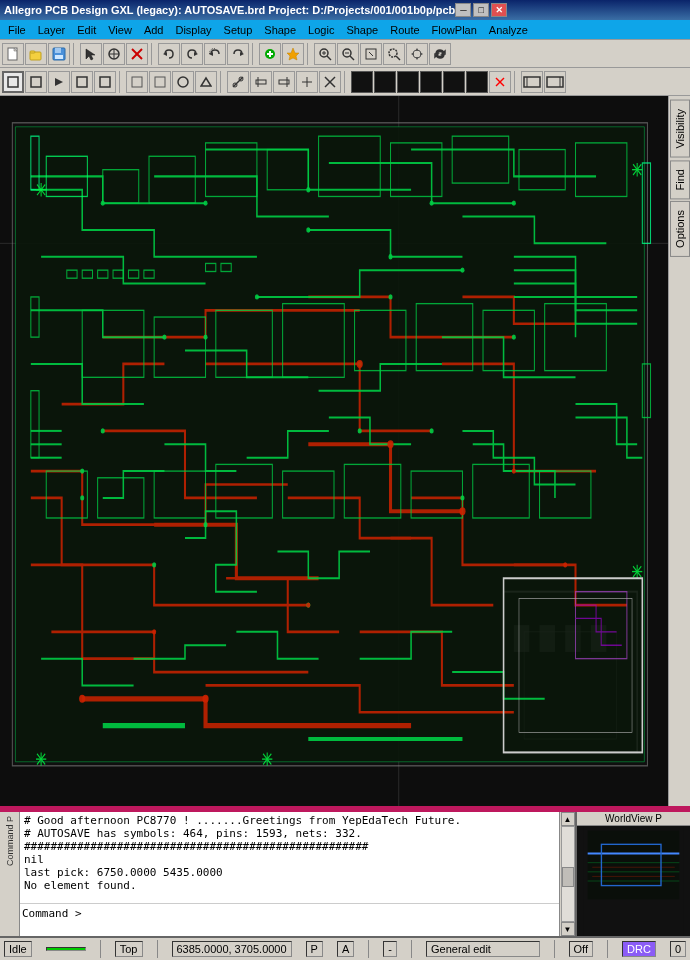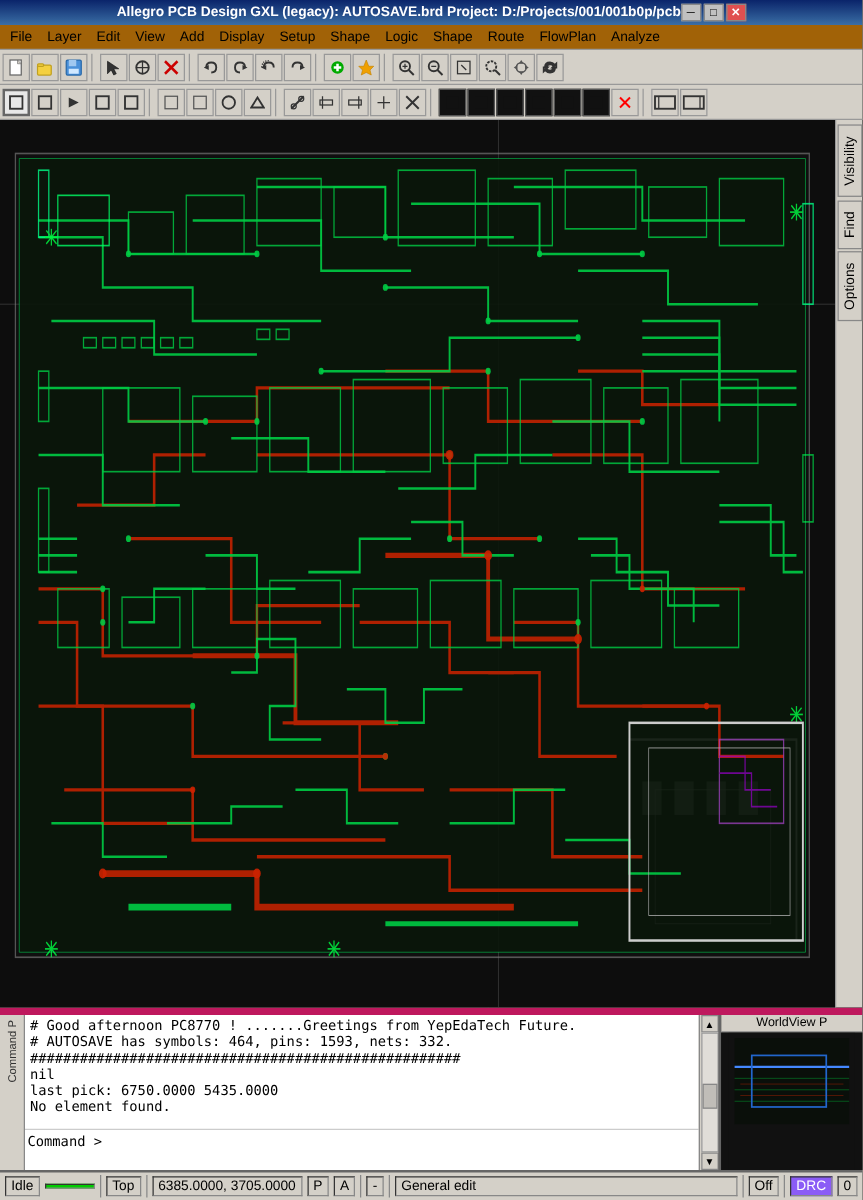--- a/index.html
+++ b/index.html
@@ -13,41 +13,41 @@
       user-select: none;
     }
 
     
     #title-bar {
       background: linear-gradient(to bottom, #0a246a, #3a6ea5);
       color: white;
       height: 20px;
       display: flex;
       align-items: center;
-      justify-content: center;
+      justify-content: flex-start;
       padding: 0 4px;
       font-size: 11px;
       font-weight: bold;
     }
     #title-bar .title-text { font-size: 11px; }
     #title-bar .win-buttons { display: flex; gap: 2px; }
     #title-bar .win-btn {
       width: 16px; height: 14px;
       background: #c0c0c0;
       border: 1px solid #888;
       font-size: 9px;
       display: flex; align-items: center; justify-content: center;
       cursor: pointer;
       color: #000;
     }
     #title-bar .win-btn.close { background: #e05050; color: white; }
 
     
     #menu-bar {
-      background: #a16207;
+      background: #0ea5e9;
       height: 20px;
       display: flex;
       align-items: center;
       border-bottom: 1px solid #999;
       padding: 0 2px;
     }
     .menu-item {
       padding: 2px 6px;
       font-size: 11px;
       cursor: pointer;
@@ -164,21 +164,21 @@
 
     
     #status-bar {
       height: 24px;
       background: #d4d0c8;
       border-top: 2px solid #666;
       display: flex;
       align-items: center;
       font-size: 11px;
       padding: 0 4px;
-      gap: 4px;
+      gap: 14px;
     }
     .status-seg {
       padding: 1px 4px;
       border: 1px inset #888;
       background: #d4d0c8;
       white-space: nowrap;
     }
     .status-seg.green { background: #00cc00; color: white; }
     .status-seg.red { background: #8b5cf6; color: white; }
     .status-divider { width: 1px; height: 18px; background: #888; }

